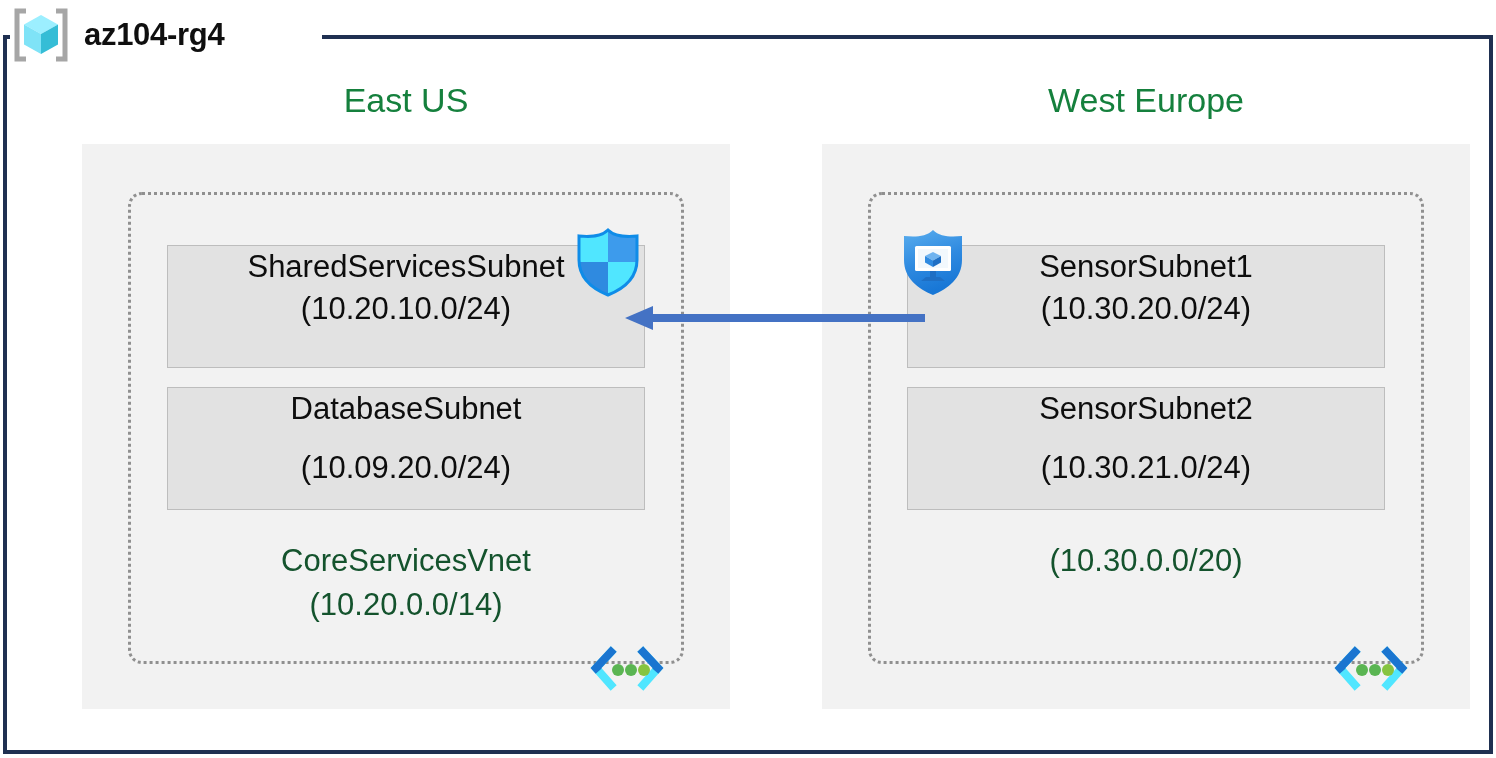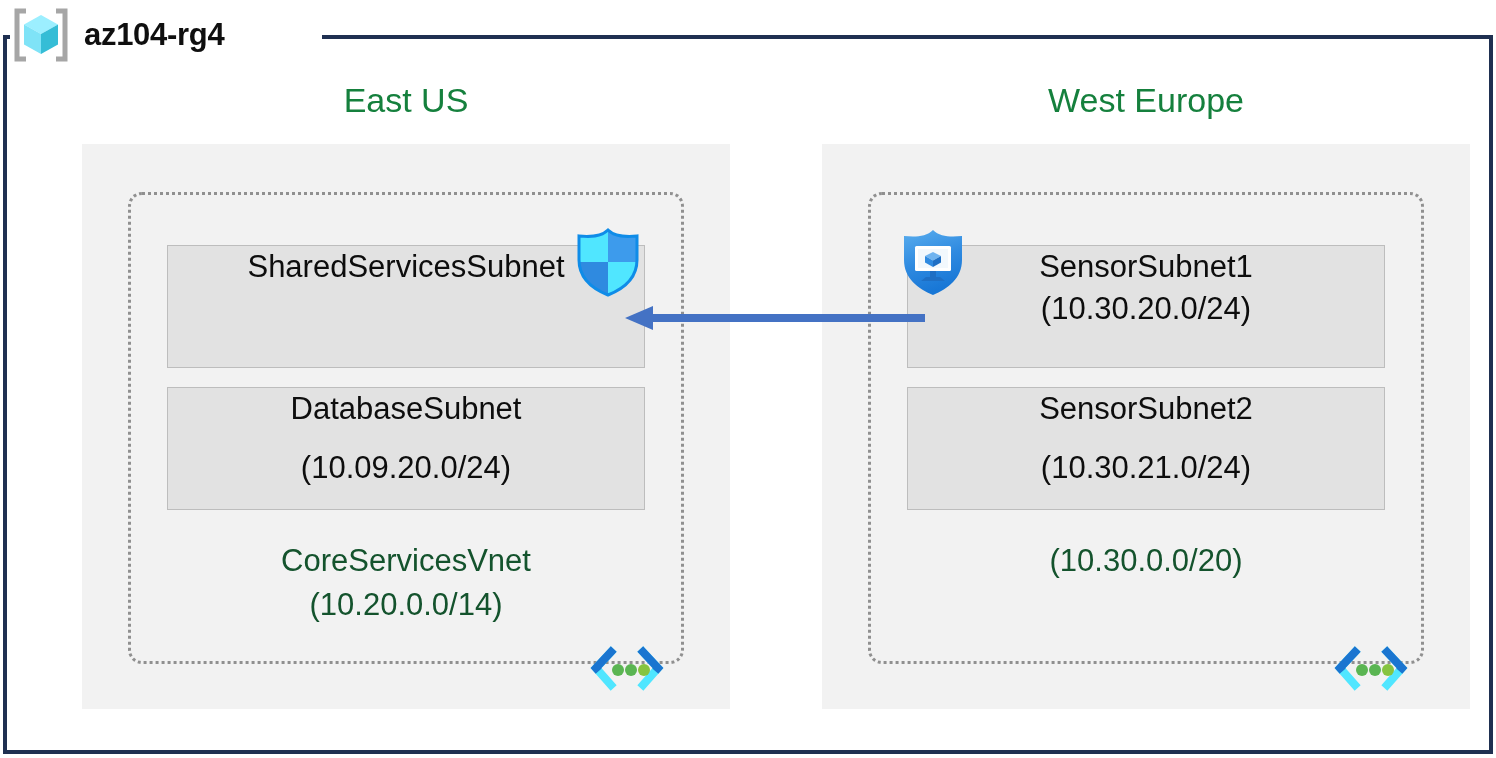--- a/index.html
+++ b/index.html
@@ -175,20 +175,21 @@
   <span id="rg-title">az104-rg4</span>
 </div>
 
 <div id="region-col-eastus" class="region-col">
   <div class="region-label">East US</div>
   <div class="region-box">
     <div class="vnet-box">
 
       <div class="subnet subnet-1">
         <div class="subnet-name">SharedServicesSubnet</div>
+        <div class="subnet-cidr">(10.20.10.0/24)</div>
       </div>
 
       <div class="subnet subnet-2">
         <div class="subnet-name">DatabaseSubnet</div>
         <div class="subnet-cidr">(10.09.20.0/24)</div>
       </div>
 
       <div class="vnet-caption">
         <div class="vnet-name">CoreServicesVnet</div>
         <div class="vnet-cidr">(10.20.0.0/14)</div>

